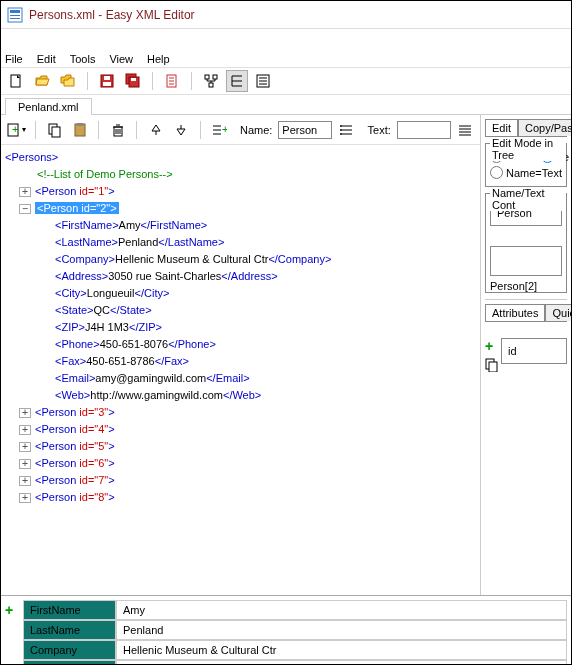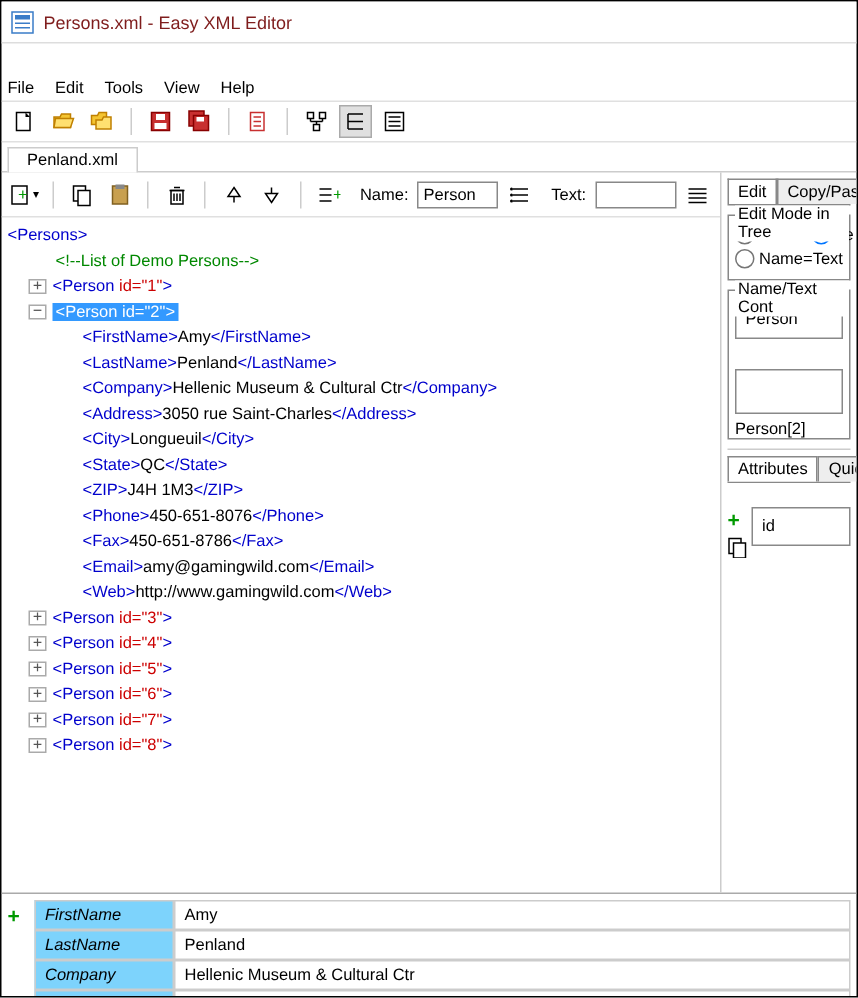--- a/index.html
+++ b/index.html
@@ -38,21 +38,21 @@
 .rtab.inactive { background: #eee; }
 .fieldset { border: 1px solid #888; padding: 6px 4px 4px 4px; margin-bottom: 6px; position: relative; }
 .fieldset .legend { position: absolute; top: -7px; left: 4px; background: #fff; padding: 0 2px; font-size: 11px; }
 .radio-row { display: flex; align-items: center; margin-bottom: 3px; font-size: 11px; }
 .radio-row input { margin-right: 3px; }
 .txtinput { width: 100%; border: 1px solid #888; padding: 6px; font-size: 11px; margin-bottom: 20px; }
 .bottom-panel { border-top: 1px solid #aaa; height: 136px; display: flex; flex-direction: column; }
 .prop-table { flex: 1; padding: 4px; overflow:hidden; }
 .prop-row { display: flex; }
 .prop-row > div { border: 1px solid #ccc; padding: 3px 6px; font-size: 11px; }
-.prop-key { width: 93px; background: #7dd3fc; font-style: italic; }
+.prop-key { width: 93px; background: #0f766e; }
 .prop-val { flex: 1; }
 .add-col { width: 18px; display:flex; align-items:flex-start; padding-top:6px; }
 svg { display: block; }
 .attr-box { border-top: 1px solid #ccc; padding-top:4px; }
 .attr-tabs { display:flex; border-bottom:1px solid #888; margin-bottom:16px;}
 </style>
 </head>
 <body>
 
 <div class="titlebar">

